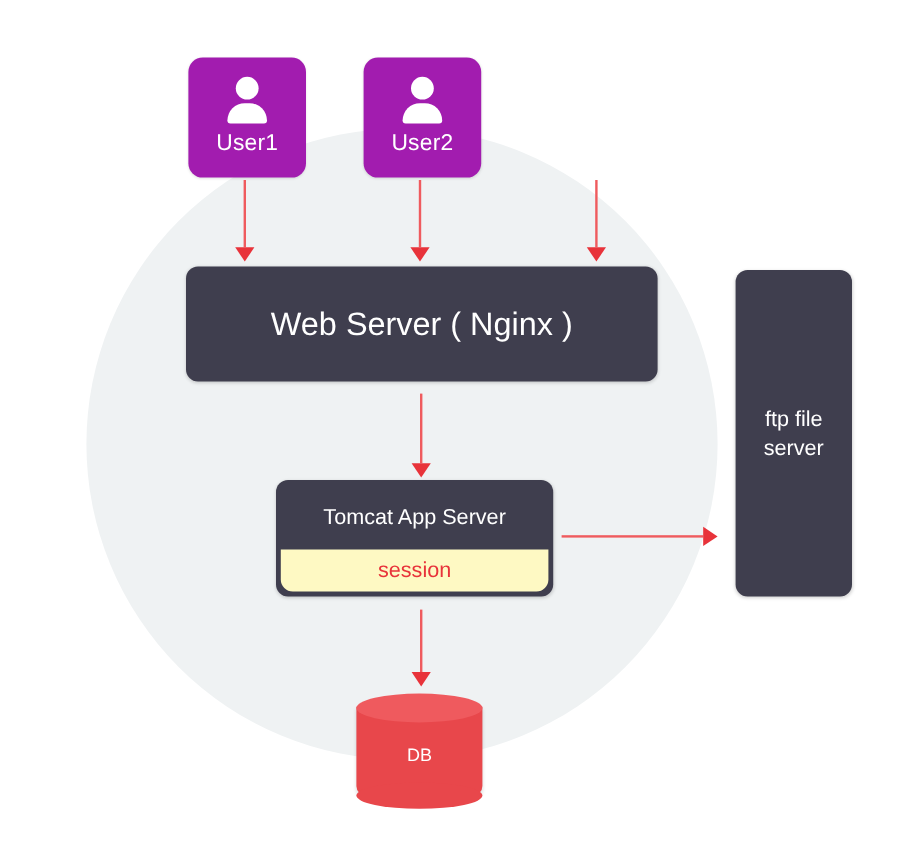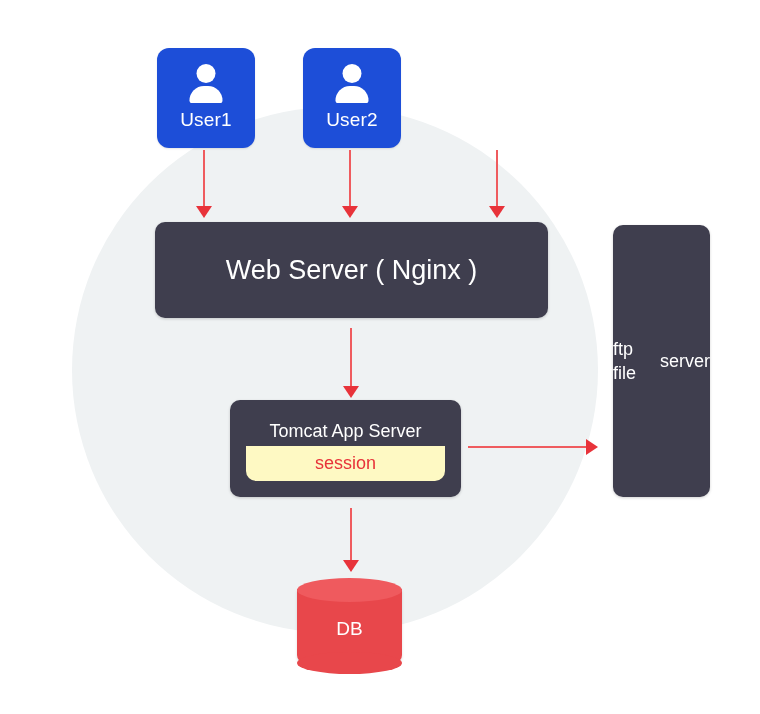--- a/index.html
+++ b/index.html
@@ -30,21 +30,21 @@
     border-radius: 50%;
     background: #eff2f3;
   }
 
   
   .user-node {
     position: absolute;
     width: 98px;
     height: 100px;
     border-radius: 12px;
-    background: #1d4ed8;
+    background: #a21caf;
     box-shadow: 0 1px 2px rgba(0,0,0,0.10);
     display: flex;
     flex-direction: column;
     align-items: center;
     justify-content: flex-start;
     padding-top: 14px;
     box-sizing: border-box;
   }
   .user-icon {
     width: 40px;
@@ -100,29 +100,30 @@
     height: 96px;
     font-size: 27px;
   }
   #ftp-server {
     left: 613px;
     top: 225px;
     width: 97px;
     height: 272px;
     font-size: 18px;
     line-height: 24px;
+    flex-direction: column;
   }
   #tomcat {
     left: 230px;
     top: 400px;
     width: 231px;
     height: 97px;
     flex-direction: column;
     justify-content: flex-start;
-    padding: 16px;
+    padding: 4px;
     overflow: hidden;
   }
   #tomcat .tomcat-title {
     flex: 1 1 auto;
     display: flex;
     align-items: center;
     justify-content: center;
     width: 100%;
     font-size: 18px;
   }
@@ -179,21 +180,21 @@
   #db .cyl-label {
     position: absolute;
     left: 0;
     top: 0;
     width: 105px;
     height: 90px;
     display: flex;
     align-items: center;
     justify-content: center;
     color: #ffffff;
-    font-size: 19px;
+    font-size: 15px;
     z-index: 3;
     padding-top: 12px;
     box-sizing: border-box;
   }
 
   
   .arrow-v {
     position: absolute;
     width: 16px;
   }

